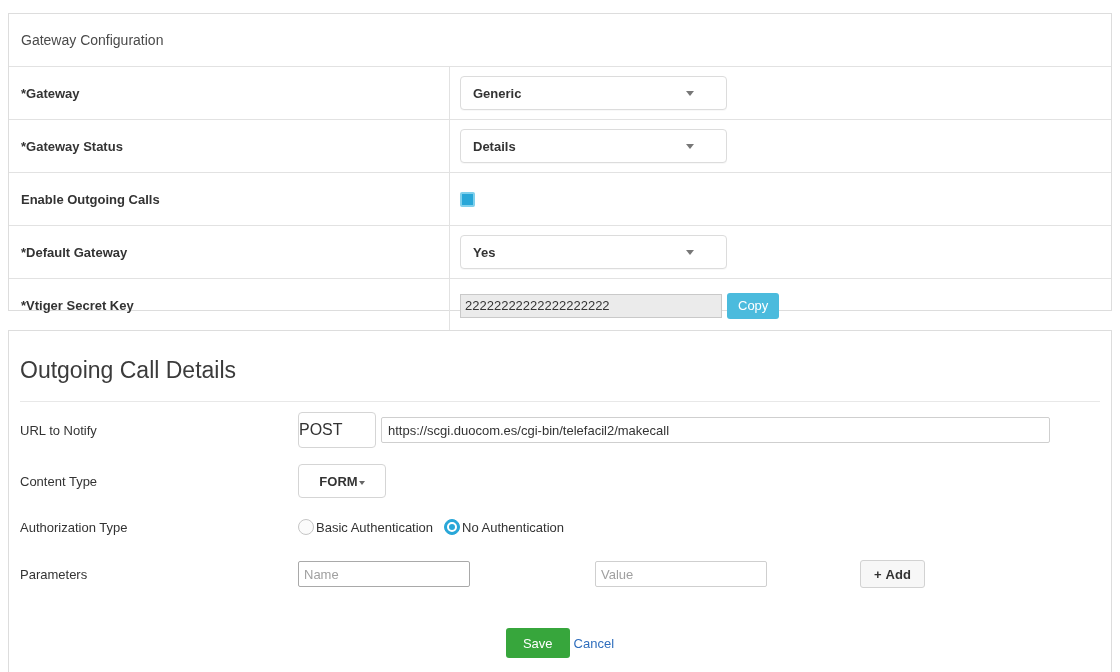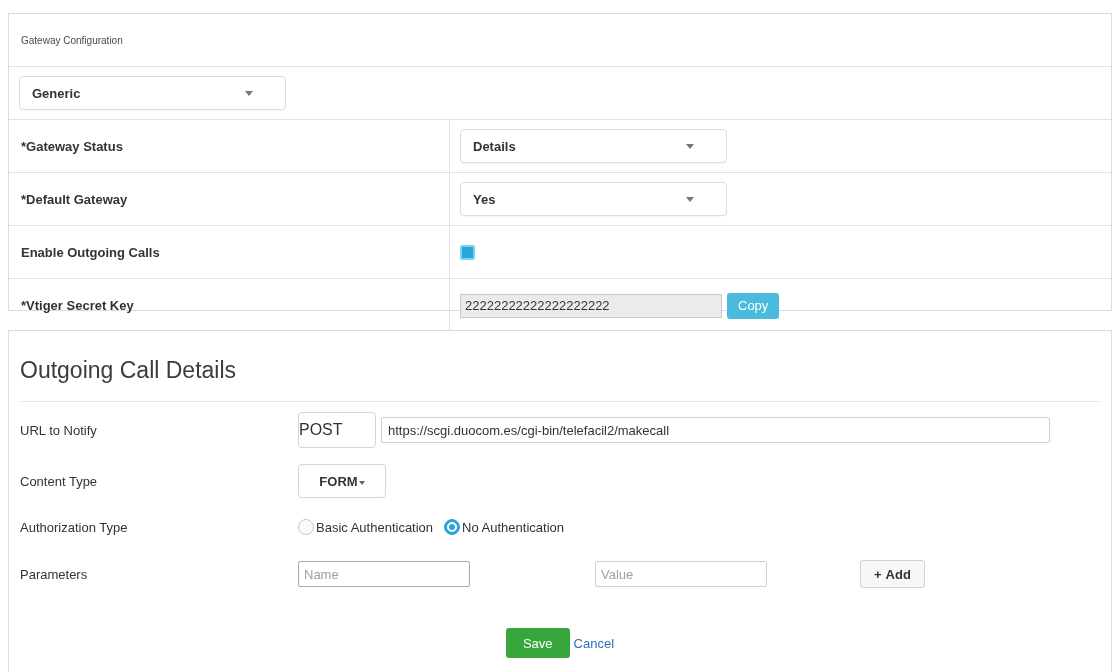--- a/index.html
+++ b/index.html
@@ -27,21 +27,21 @@
   #gateway-panel {
     left: 8px;
     top: 13px;
     width: 1104px;
     height: 298px;
   }
   .panel-header {
     height: 53px;
     line-height: 53px;
     padding-left: 12px;
-    font-size: 10px;
+    font-size: 14px;
     color: #4a4a4a;
     border-bottom: 1px solid #e2e2e2;
     box-sizing: border-box;
   }
   .cfg-row {
     display: flex;
     border-bottom: 1px solid #e2e2e2;
     box-sizing: border-box;
     align-items: center;
   }
@@ -313,52 +313,53 @@
 </head>
 <body>
 
 <div id="page">
 
   <div class="panel" id="gateway-panel">
 
     <div class="panel-header">Gateway Configuration</div>
 
     <div class="cfg-row row-h53">
+      <div class="cfg-label">*Gateway</div>
       <div class="cfg-value">
         <div class="select-box">
           <span>Generic</span>
           <span class="select-caret"></span>
         </div>
       </div>
     </div>
 
     <div class="cfg-row row-h53">
       <div class="cfg-label">*Gateway Status</div>
       <div class="cfg-value">
         <div class="select-box">
           <span>Details</span>
           <span class="select-caret"></span>
         </div>
       </div>
     </div>
 
     <div class="cfg-row row-h53">
+      <div class="cfg-label">Enable Outgoing Calls</div>
+      <div class="cfg-value">
+        <span class="chk"></span>
+      </div>
+    </div>
+
+    <div class="cfg-row row-h53">
       <div class="cfg-label">*Default Gateway</div>
       <div class="cfg-value">
         <div class="select-box">
           <span>Yes</span>
           <span class="select-caret"></span>
         </div>
-      </div>
-    </div>
-
-    <div class="cfg-row row-h53">
-      <div class="cfg-label">Enable Outgoing Calls</div>
-      <div class="cfg-value">
-        <span class="chk"></span>
       </div>
     </div>
 
     <div class="cfg-row row-h53">
       <div class="cfg-label">*Vtiger Secret Key</div>
       <div class="cfg-value">
         <div class="secret-wrap">
           <input class="secret-input" type="text" readonly="" value="22222222222222222222" style="">
           <button class="copy-btn">Copy</button>
         </div>

